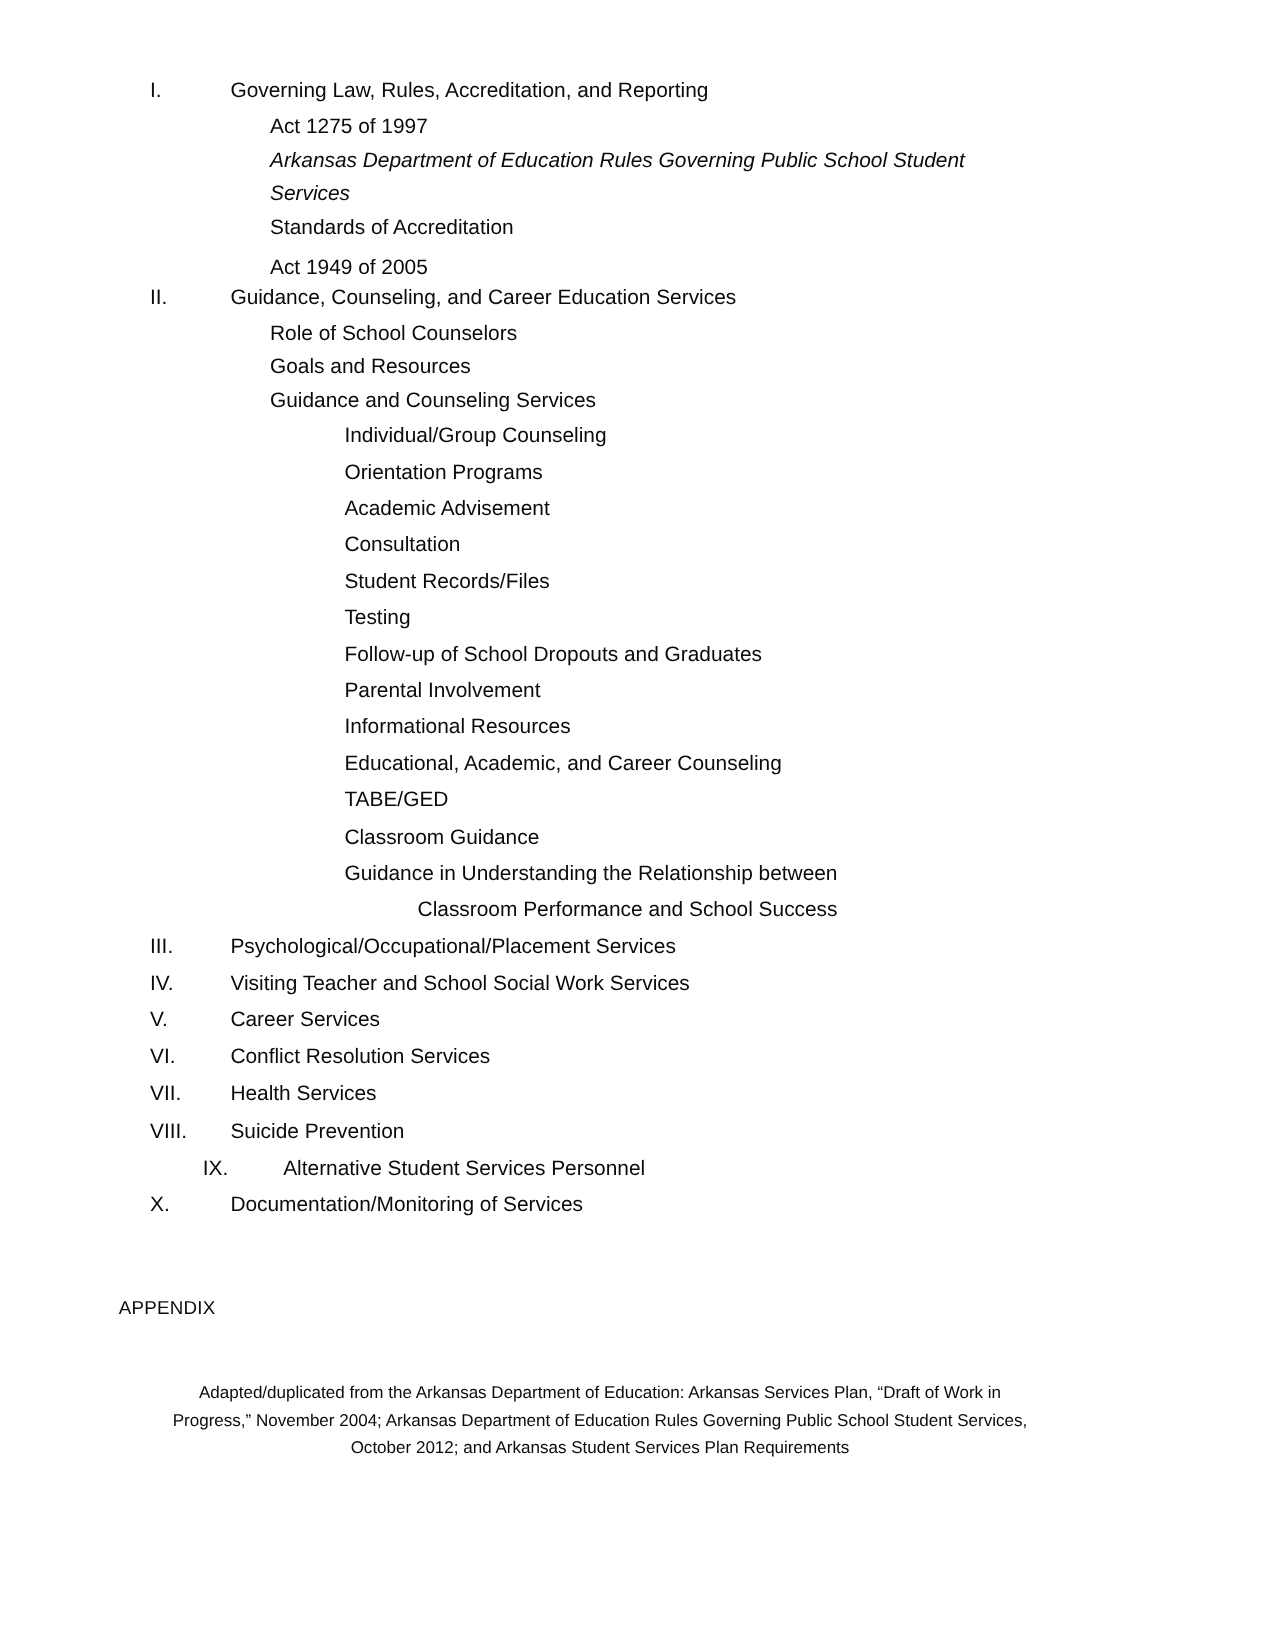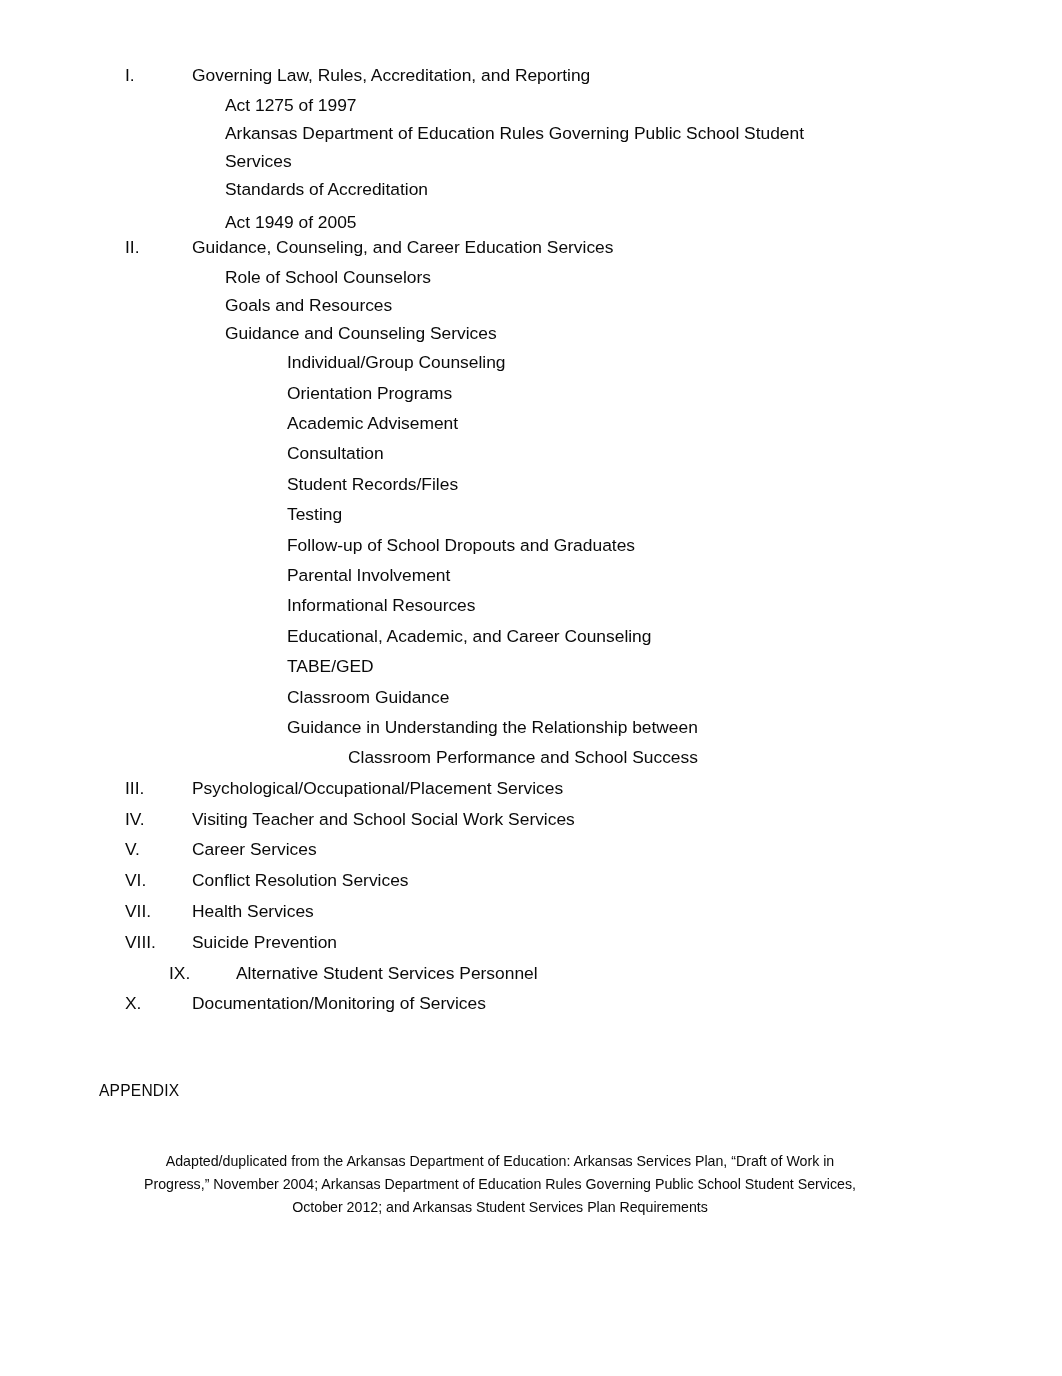--- a/index.html
+++ b/index.html
@@ -137,21 +137,21 @@
 <div class="page">
 
   <div class="outline" id="outline-root">
       <div class="row lvl1" style="position: absolute; left: 0px; top: 60px; width: 1062px;">
         <span class="num">I.</span>
         <span class="label">Governing Law, Rules, Accreditation, and Reporting</span>
       </div>
       <div class="row lvl2" style="position: absolute; left: 0px; top: 90.8px; width: 1062px;">
         <span class="label">Act 1275 of 1997</span>
       </div>
-      <div class="row lvl2" style="position: absolute; left: 0px; top: 119px; width: 1062px;">
+      <div class="row lvl2" style="position: absolute; left: 0px; top: 119px; width: 1062px; font-style: italic;">
         <span class="label">Arkansas Department of Education Rules Governing Public School Student Services</span>
       </div>
       <div class="row lvl2" style="position: absolute; left: 0px; top: 175.4px; width: 1062px;">
         <span class="label">Standards of Accreditation</span>
       </div>
       <div class="row lvl2" style="position: absolute; left: 0px; top: 188px; width: 860px; margin-top: 20px;">
         <span class="label">Act 1949 of 2005</span>
       </div>
       <div class="row lvl1" style="position: absolute; left: 0px; top: 231.8px; width: 1062px;">
         <span class="num">II.</span>

